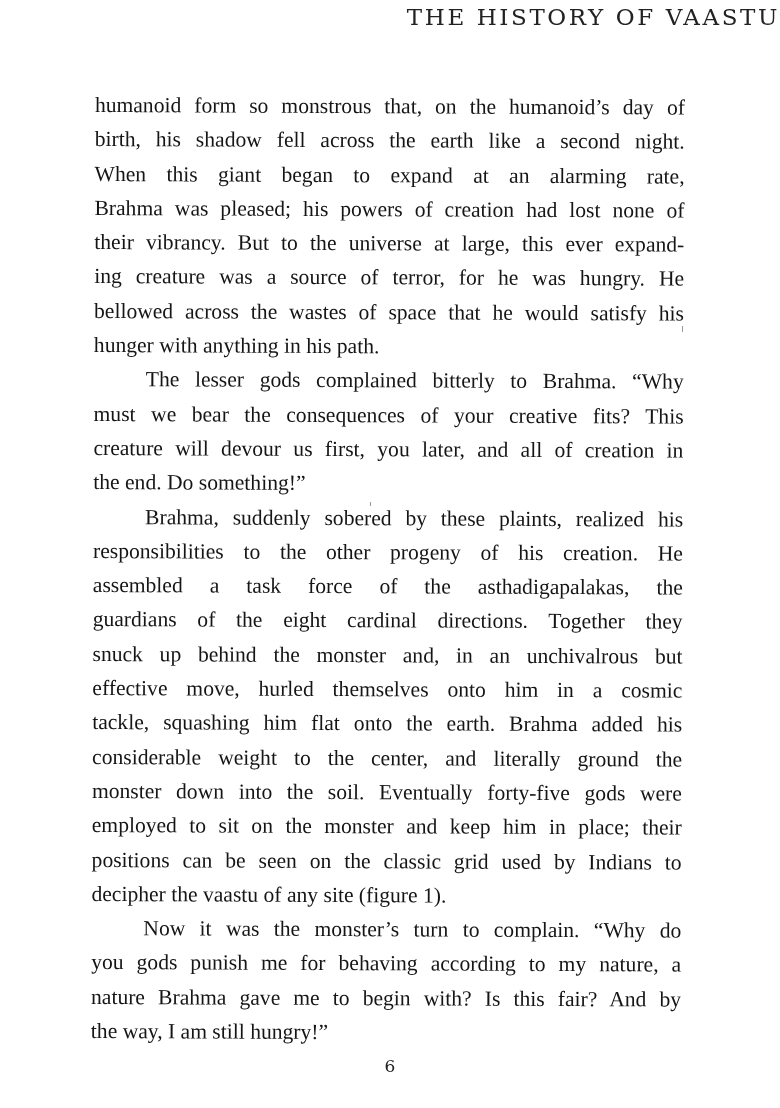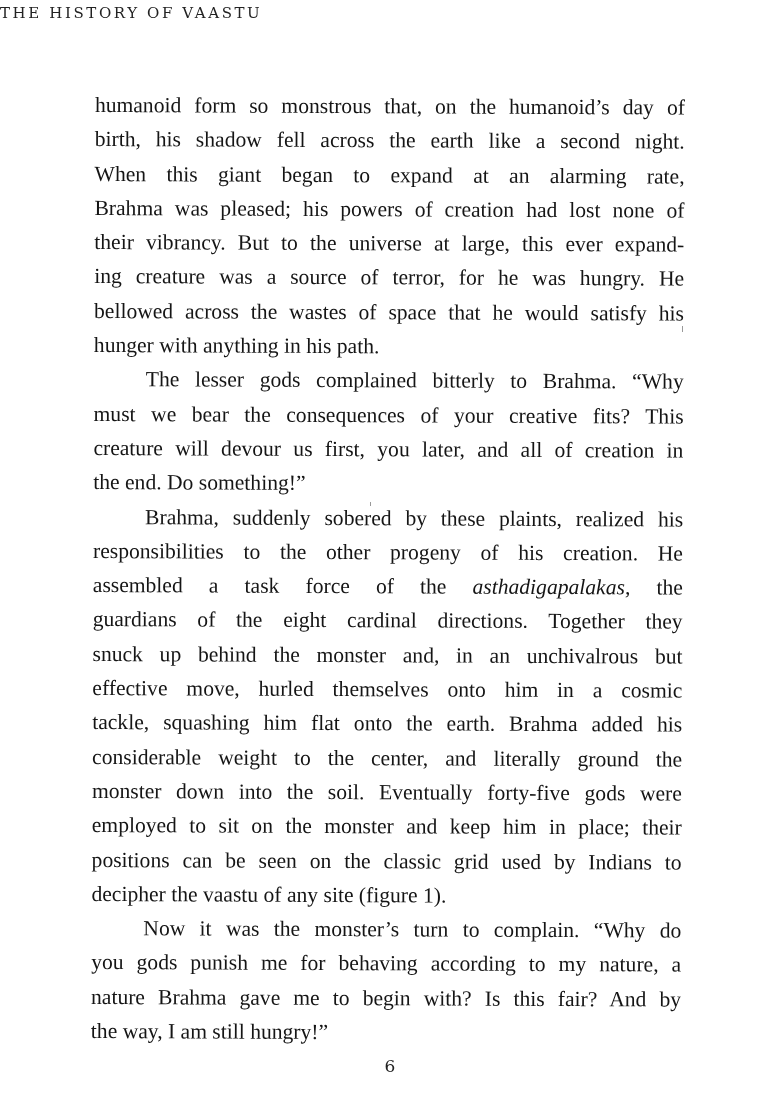--- a/index.html
+++ b/index.html
@@ -12,23 +12,23 @@
       height: 1108px;
       position: relative;
       overflow: hidden;
       color: #1a1a1a;
     }
     .running-header {
       position: absolute;
       top: 4px;
       left: 0;
       width: 780px;
-      text-align: left;
+      text-align: right;
       font-family: "DejaVu Serif", serif;
-      font-size: 15px;
+      font-size: 23px;
       letter-spacing: 2.6px;
       color: #222;
     }
     .page-body {
       position: absolute;
       top: 88px;
       left: 95px;
       width: 590px;
       font-family: "Liberation Serif", serif;
       font-size: 21.6px;
@@ -49,21 +49,20 @@
       white-space: nowrap;
       height: 34.3px;
     }
     .line.last {
       text-align-last: left;
     }
     .line.first-indent {
       padding-left: 52px;
     }
     .italic {
-      font-style: italic;
     }
     .page-number {
       position: absolute;
       top: 1056px;
       left: 0;
       width: 780px;
       text-align: center;
       font-family: "DejaVu Serif", serif;
       font-size: 17px;
       color: #222;

